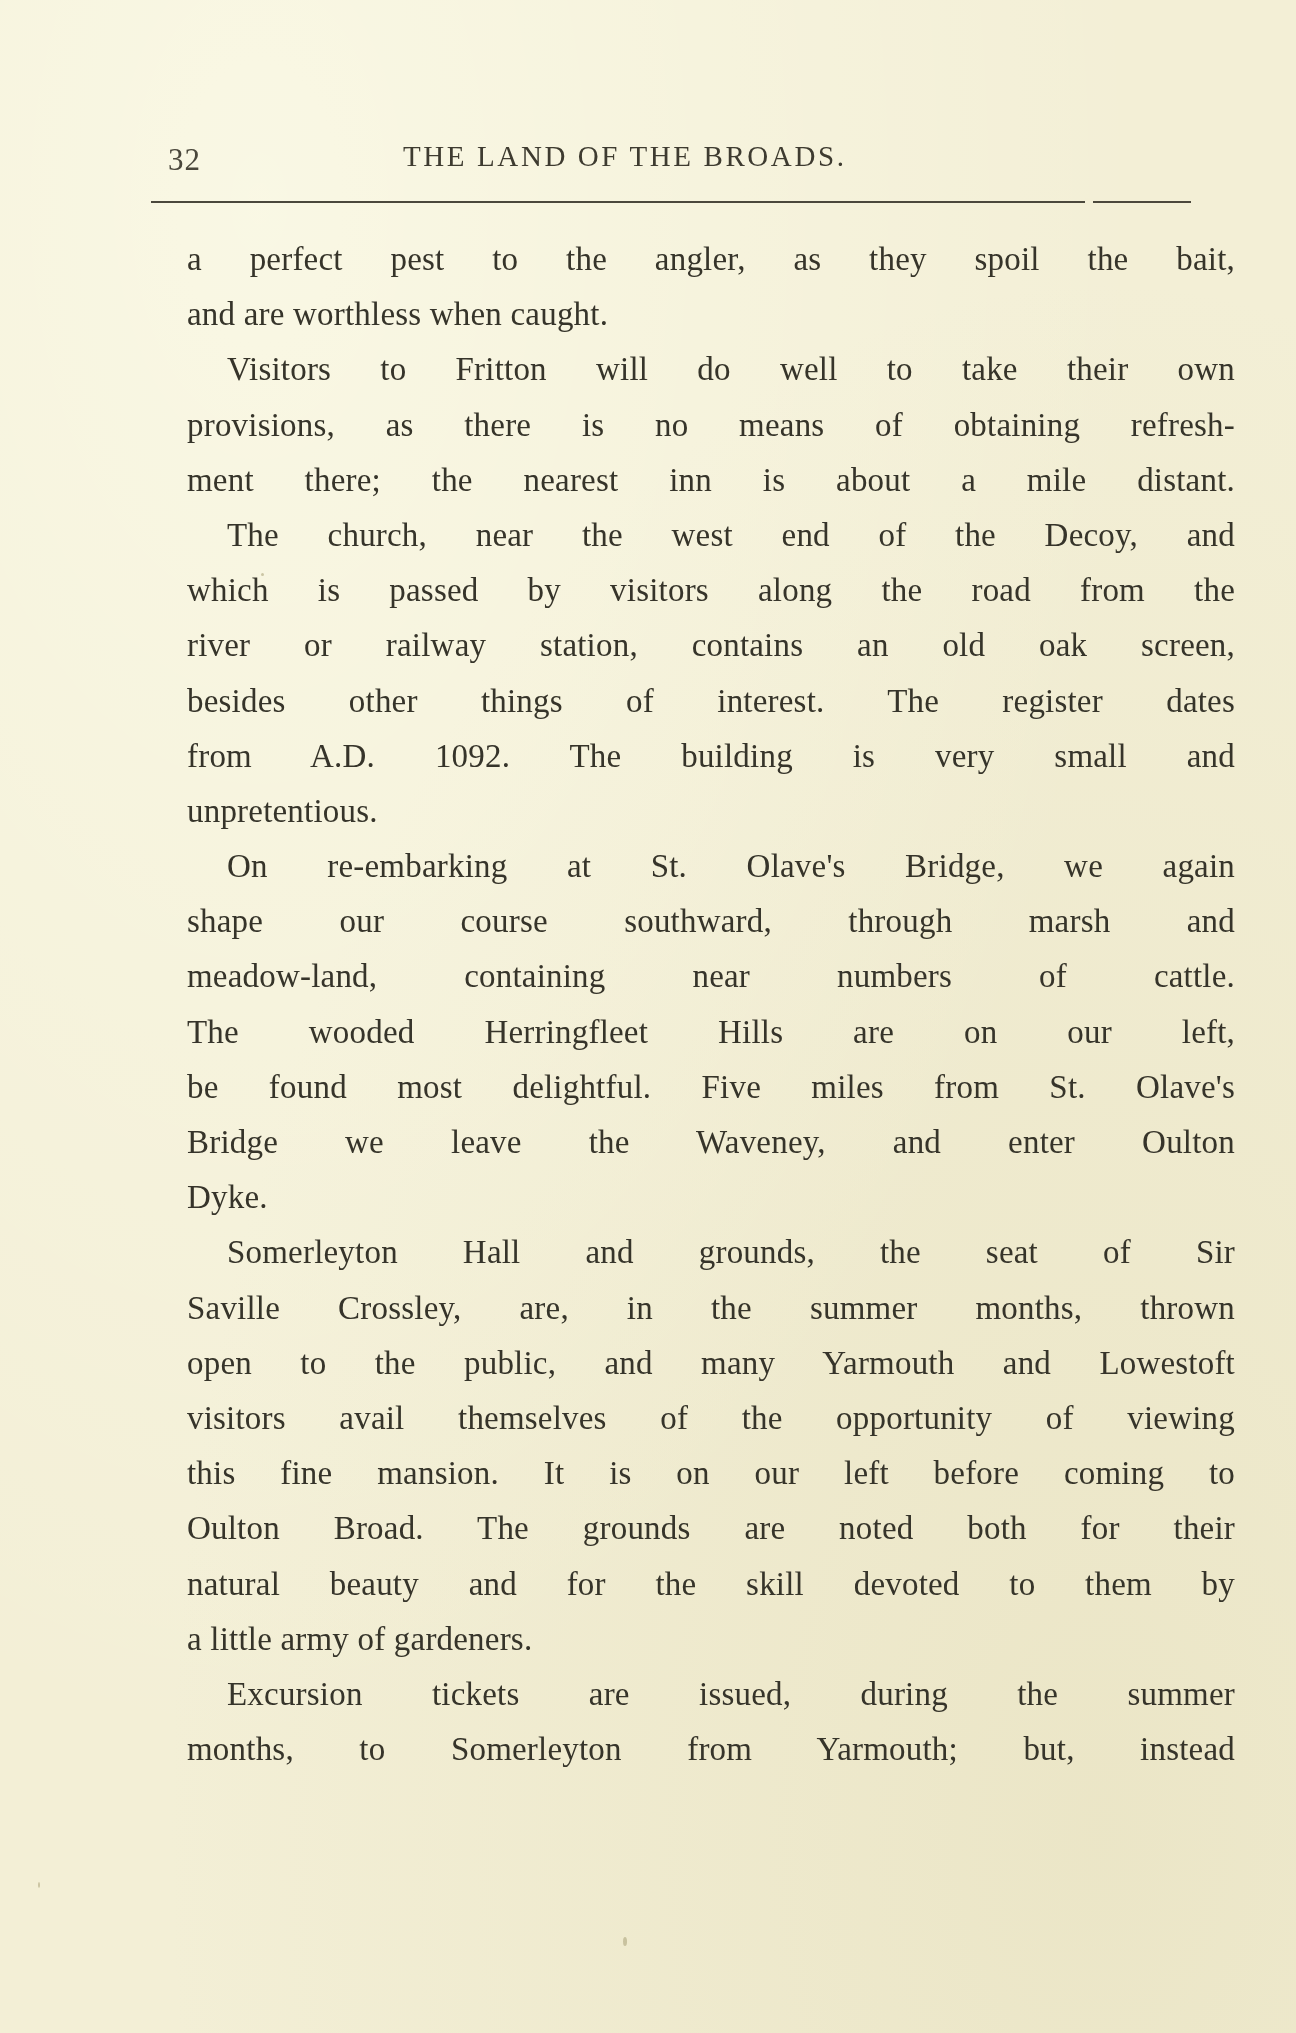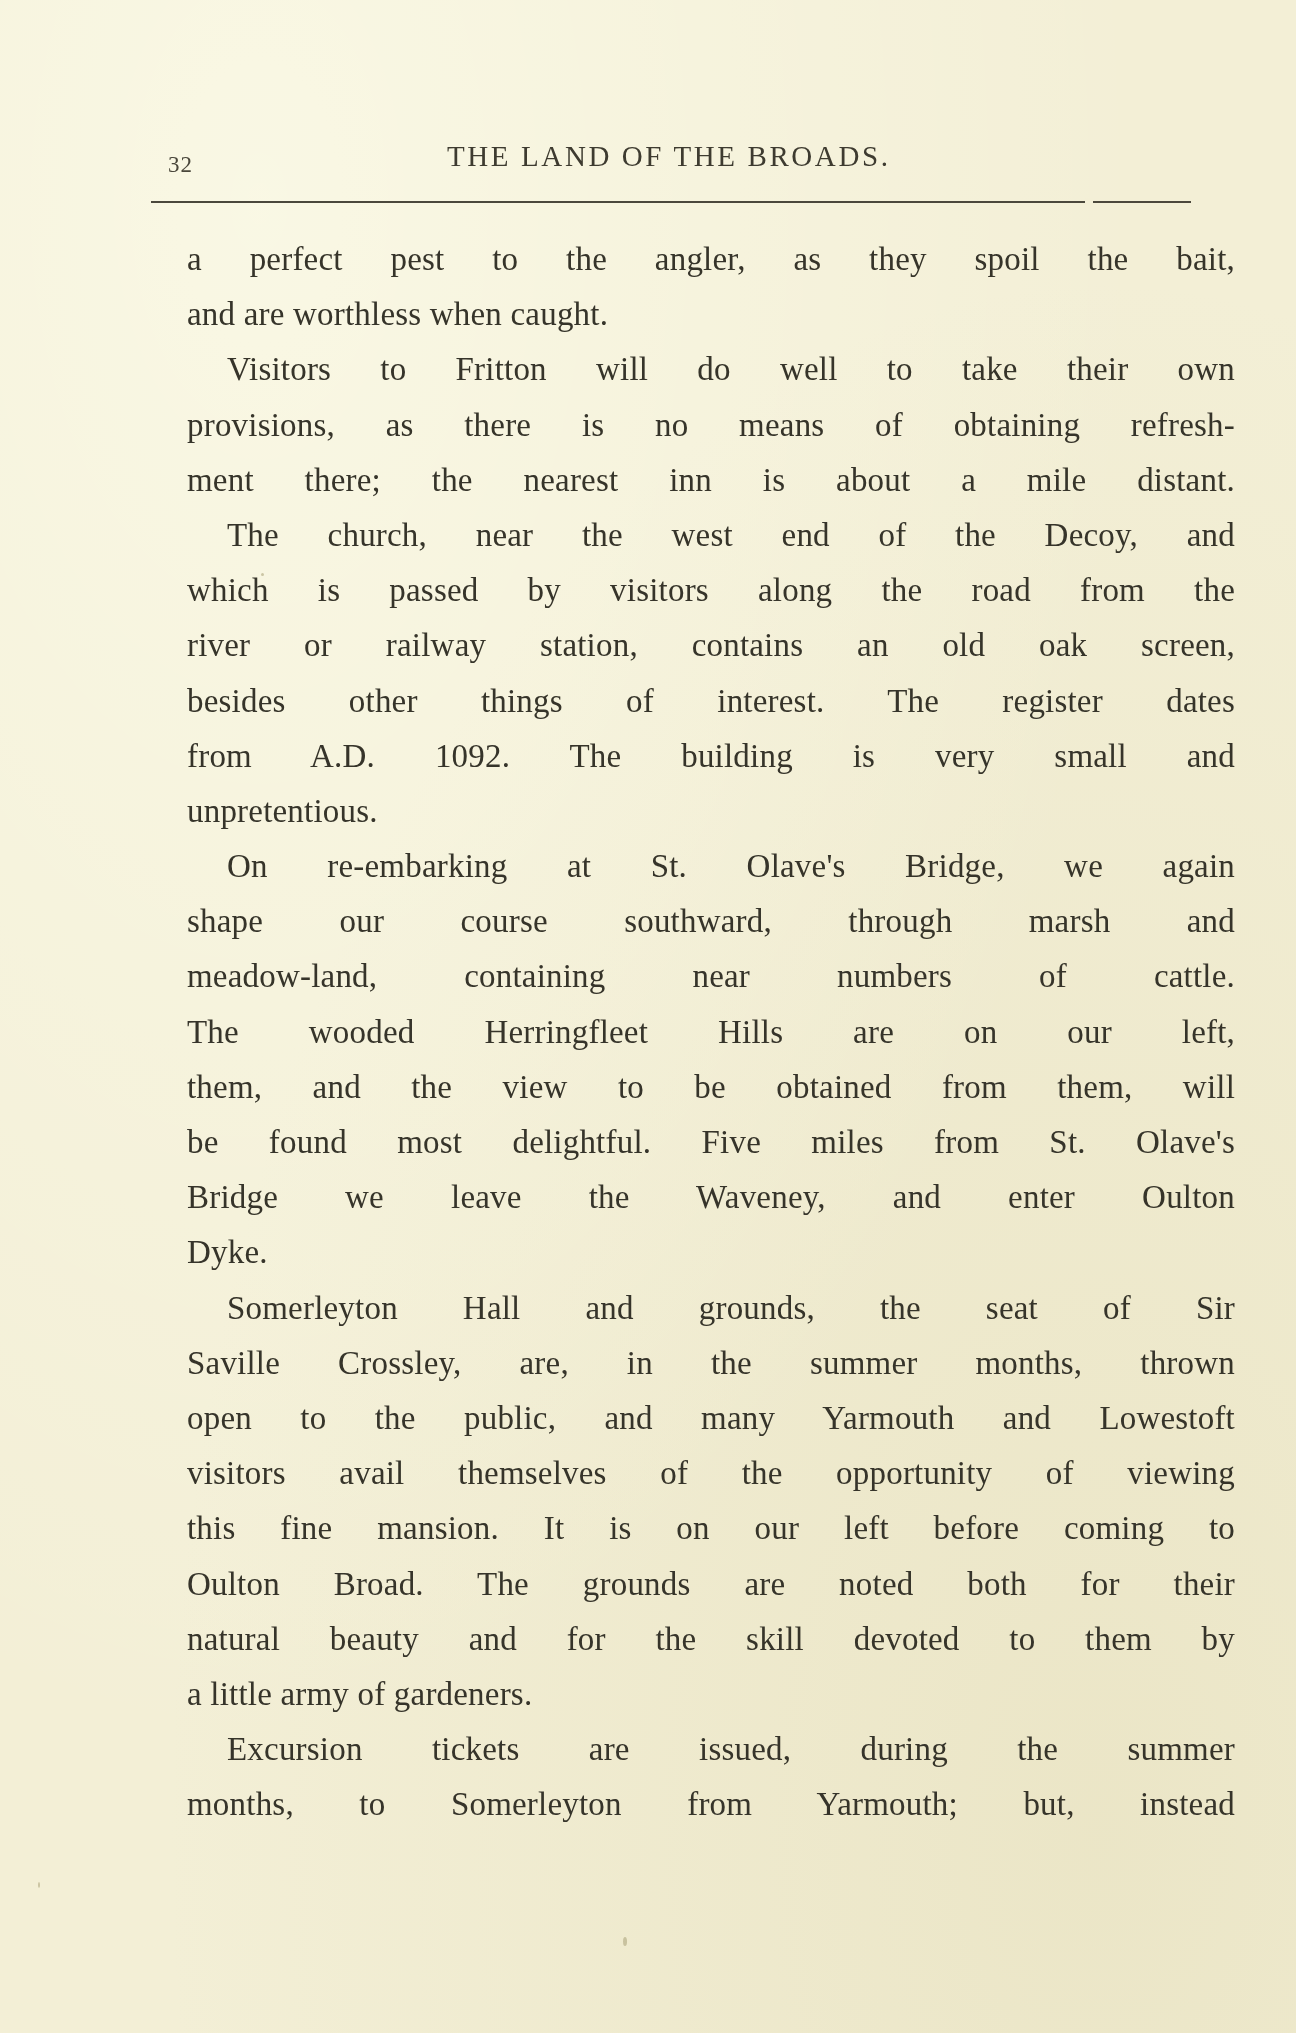--- a/index.html
+++ b/index.html
@@ -27,33 +27,32 @@
     .running-head {
       position: absolute;
       top: 138px;
       left: 0;
       width: 1048px;
       height: 44px;
     }
     .page-number {
       position: absolute;
       left: 25px;
-      top: 14px;
-      font-size: 23px;
+      top: 4px;
+      font-size: 31px;
       letter-spacing: 1px;
       color: #4a473b;
     }
     .running-title {
       position: absolute;
       left: 260px;
       top: 2px;
       font-size: 29px;
       letter-spacing: 2.6px;
       color: #3e3b30;
-      margin-left: 44px;
     }
     .head-rule {
       position: absolute;
       top: 201px;
       left: 8px;
       width: 1040px;
       height: 0;
       border-top: 2px solid #4b483c;
     }
     .head-rule-gap {
@@ -126,21 +125,20 @@
       <div class="line">besides other things of interest. The register dates</div>
       <div class="line">from A.D. 1092. The building is very small and</div>
       <div class="line last">unpretentious.</div>
     </div>
 
     <div>
       <div class="line indent">On re-embarking at St. Olave's Bridge, we again</div>
       <div class="line">shape our course southward, through marsh and</div>
       <div class="line">meadow-land, containing near numbers of cattle.</div>
       <div class="line">The wooded Herringfleet Hills are on our left,</div>
-      <div class="line">them, and the view to be obtained from them, will</div>
       <div class="line">be found most delightful. Five miles from St. Olave's</div>
       <div class="line">Bridge we leave the Waveney, and enter Oulton</div>
       <div class="line last">Dyke.</div>
     </div>
 
     <div>
       <div class="line indent">Somerleyton Hall and grounds, the seat of Sir</div>
       <div class="line">Saville Crossley, are, in the summer months, thrown</div>
       <div class="line">open to the public, and many Yarmouth and Lowestoft</div>
       <div class="line">visitors avail themselves of the opportunity of viewing</div>

